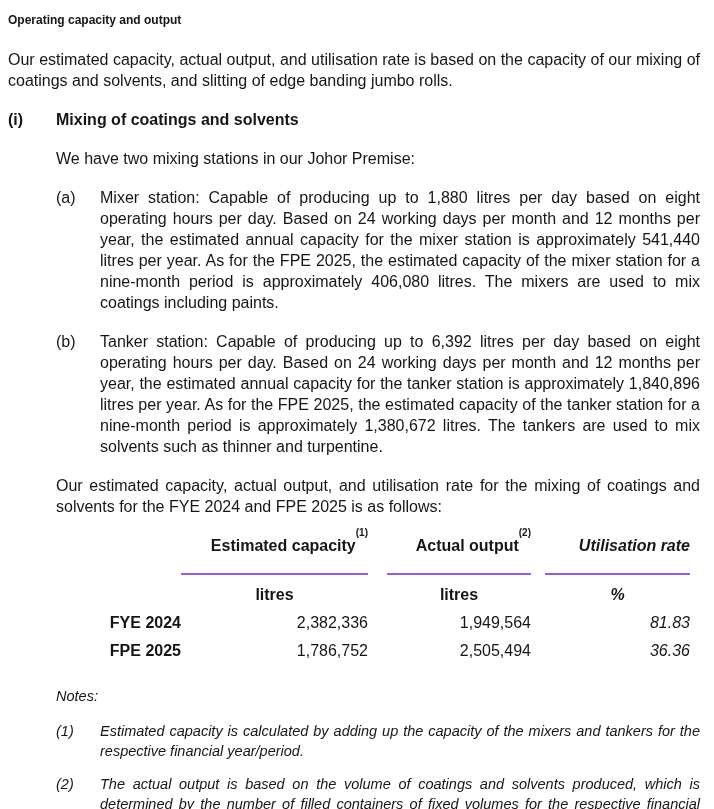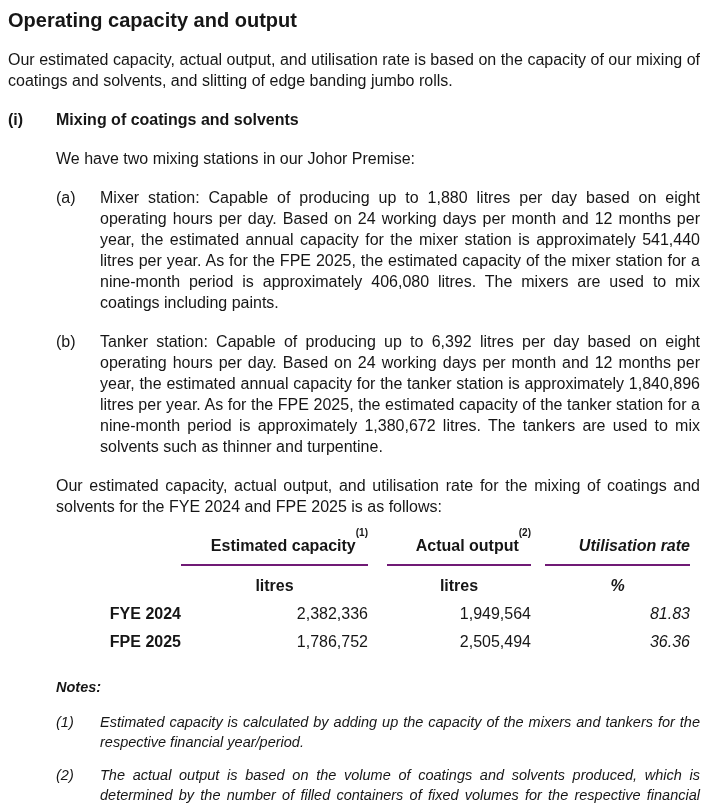--- a/index.html
+++ b/index.html
@@ -16,21 +16,21 @@
     font-size: 16px;
     line-height: 21px;
   }
   .page {
     box-sizing: border-box;
     width: 714px;
     height: 809px;
     padding: 10px 14px 0 8px;
   }
   .title {
-    font-size: 20px;
+    font-size: 12px;
     font-weight: bold;
     margin: 0 0 18px 0;
   }
   .para {
     margin: 0 0 18px 0;
   }
   .jz { text-align: justify; }
   .bold { font-weight: bold; }
   .lvl1 { margin-left: 48px; }
   .hang {
@@ -54,43 +54,43 @@
     white-space: nowrap;
   }
   .cap-table .c-label { width: 124px; }
   .cap-table .c-1 { width: 187px; }
   .cap-table .c-2 { width: 163px; }
   .cap-table .c-3 { width: 159px; }
   .cap-table td.p2 { padding-left: 19px; }
   .cap-table td.p3 { padding-left: 14px; font-style: italic; }
   .cap-table .u {
     display: block;
-    border-bottom: 2px solid #701a75;
-    padding-bottom: 8px;
+    border-bottom: 2px solid #8b5cf6;
+    padding-bottom: 17px;
     font-weight: bold;
   }
   .cap-table sup {
     font-size: 10px;
     line-height: 0;
     vertical-align: top;
     position: relative;
     top: -2px;
   }
   .cap-table tr.units td { padding-top: 9px; font-weight: bold; text-align: center; }
   .cap-table tbody td { padding-top: 7px; }
   .cap-table td.rowlabel { text-align: right; font-weight: bold; }
 
   
   .notes {
     font-style: italic;
     font-size: 14.5px;
     line-height: 20px;
   }
   .notes-heading {
-    font-weight: bold;
+    font-weight: normal;
     margin: 0 0 15px 0;
   }
   .notes .hang { margin: 0 0 13px 0; }
 </style>
 </head>
 <body>
 
 <div class="page">
 
   <h1 class="title">Operating capacity and output</h1>

